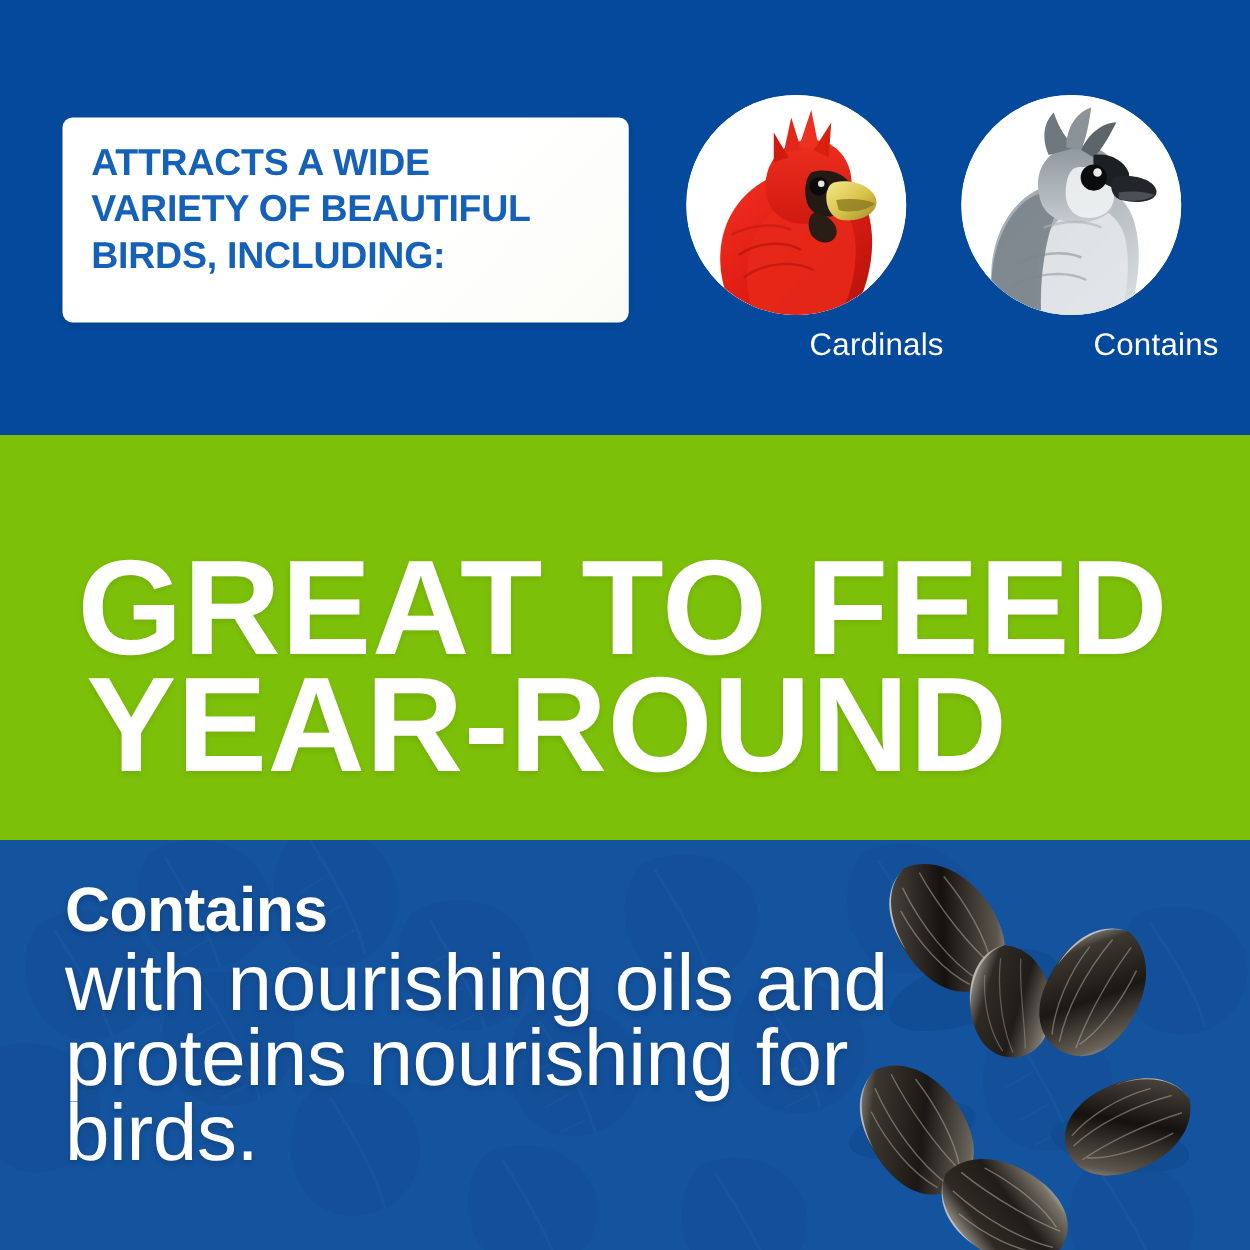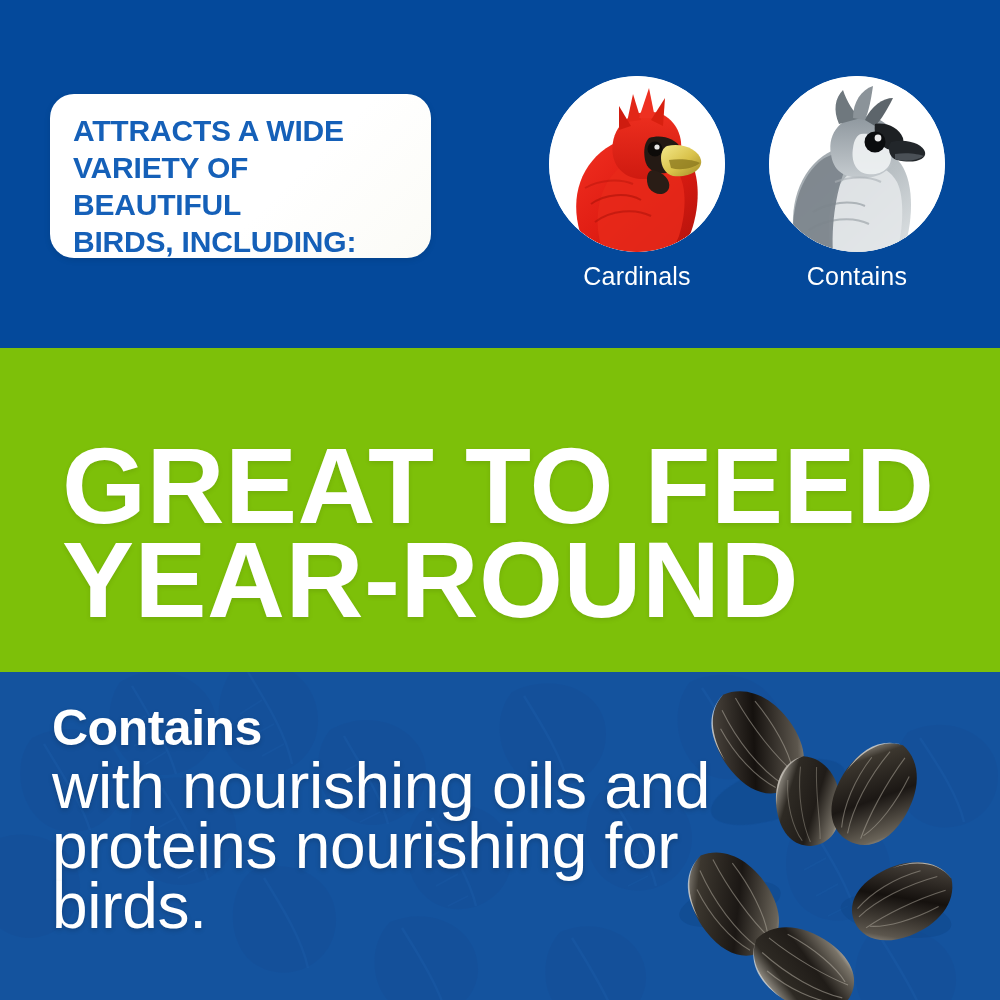--- a/index.html
+++ b/index.html
@@ -12,23 +12,23 @@
     background:#04499b;
   }
 
   
   .top-panel{
     position:absolute;left:0;top:0;width:1000px;height:348px;
     background:#04499b;
   }
 
   .headline-card{
-    position:absolute;left:50px;top:94px;width:381px;height:164px;
+    position:absolute;left:50px;top:94px;width:453px;height:164px;
     background:linear-gradient(135deg,#ffffff 0%,#ffffff 60%,#fbfbf6 100%);
-    border-radius:24px;
+    border-radius:8px;
     box-shadow:0 2px 6px rgba(0,0,0,0.10);
   }
   .headline-card .hl-text{
     position:absolute;left:23px;top:18px;right:10px;
     color:#1560b8;
     font-weight:bold;
     font-size:30px;
     line-height:37px;
     letter-spacing:-0.2px;
     font-stretch:condensed;
@@ -42,21 +42,21 @@
     width:176px;height:176px;
   }
   .bird .disc{
     position:absolute;left:0;top:0;width:176px;height:176px;
     border-radius:50%;
     background:#ffffff;
     overflow:hidden;
   }
   .bird .caption{
     position:absolute;left:-30px;top:186px;width:236px;
-    text-align:center;
+    text-align:right;
     color:#ffffff;
     font-size:25px;
     font-weight:500;
     letter-spacing:0.2px;
   }
   #bird-cardinal{left:549px;top:76px;}
   #bird-titmouse{left:769px;top:76px;}
 
   
   .green-banner{
@@ -67,21 +67,21 @@
     position:absolute;left:62px;
     color:#ffffff;
     font-weight:bold;
     font-stretch:condensed;
     text-transform:uppercase;
     letter-spacing:0.5px;
     line-height:1;
     text-shadow:0 2px 5px rgba(0,0,0,0.10);
   }
   .green-banner .line1{top:84px;font-size:108px;}
-  .green-banner .line2{top:178px;font-size:108px;}
+  .green-banner .line2{top:178px;font-size:108px;margin-left:7px;}
 
   
   .bottom-panel{
     position:absolute;left:0;top:672px;width:1000px;height:328px;
     background:#0369a1;
     overflow:hidden;
   }
   .leaf-bg{position:absolute;left:0;top:0;width:1000px;height:328px;}
 
   .bottom-copy{

